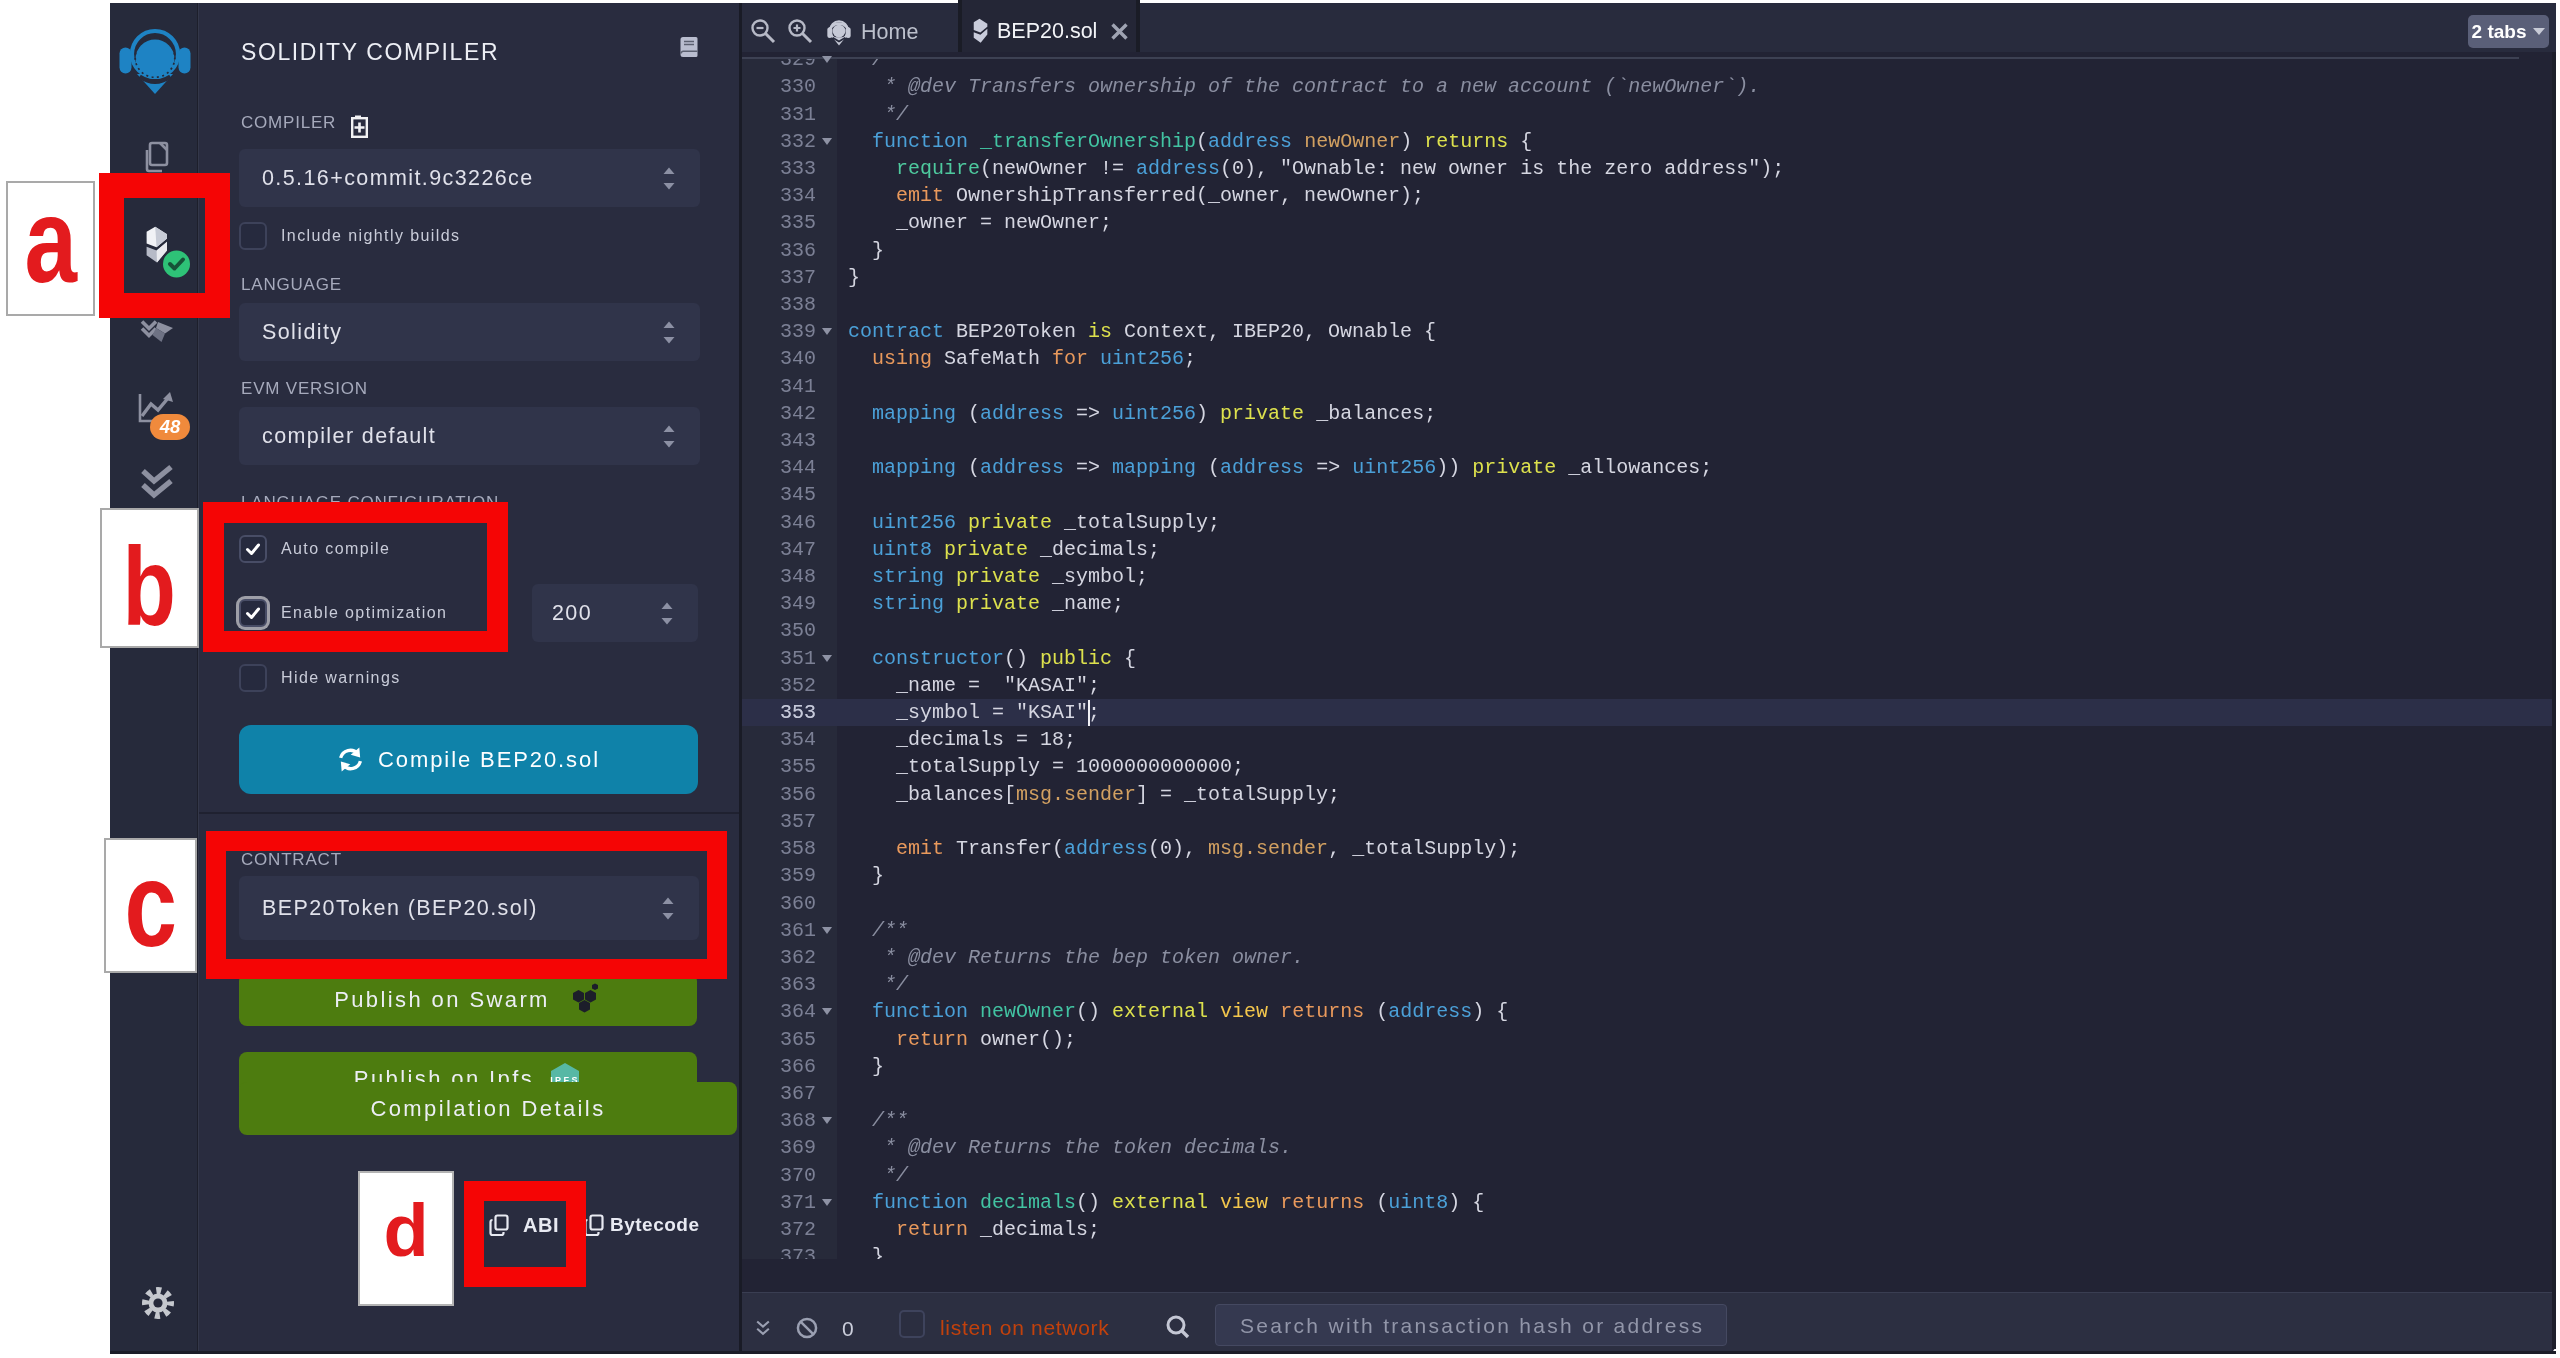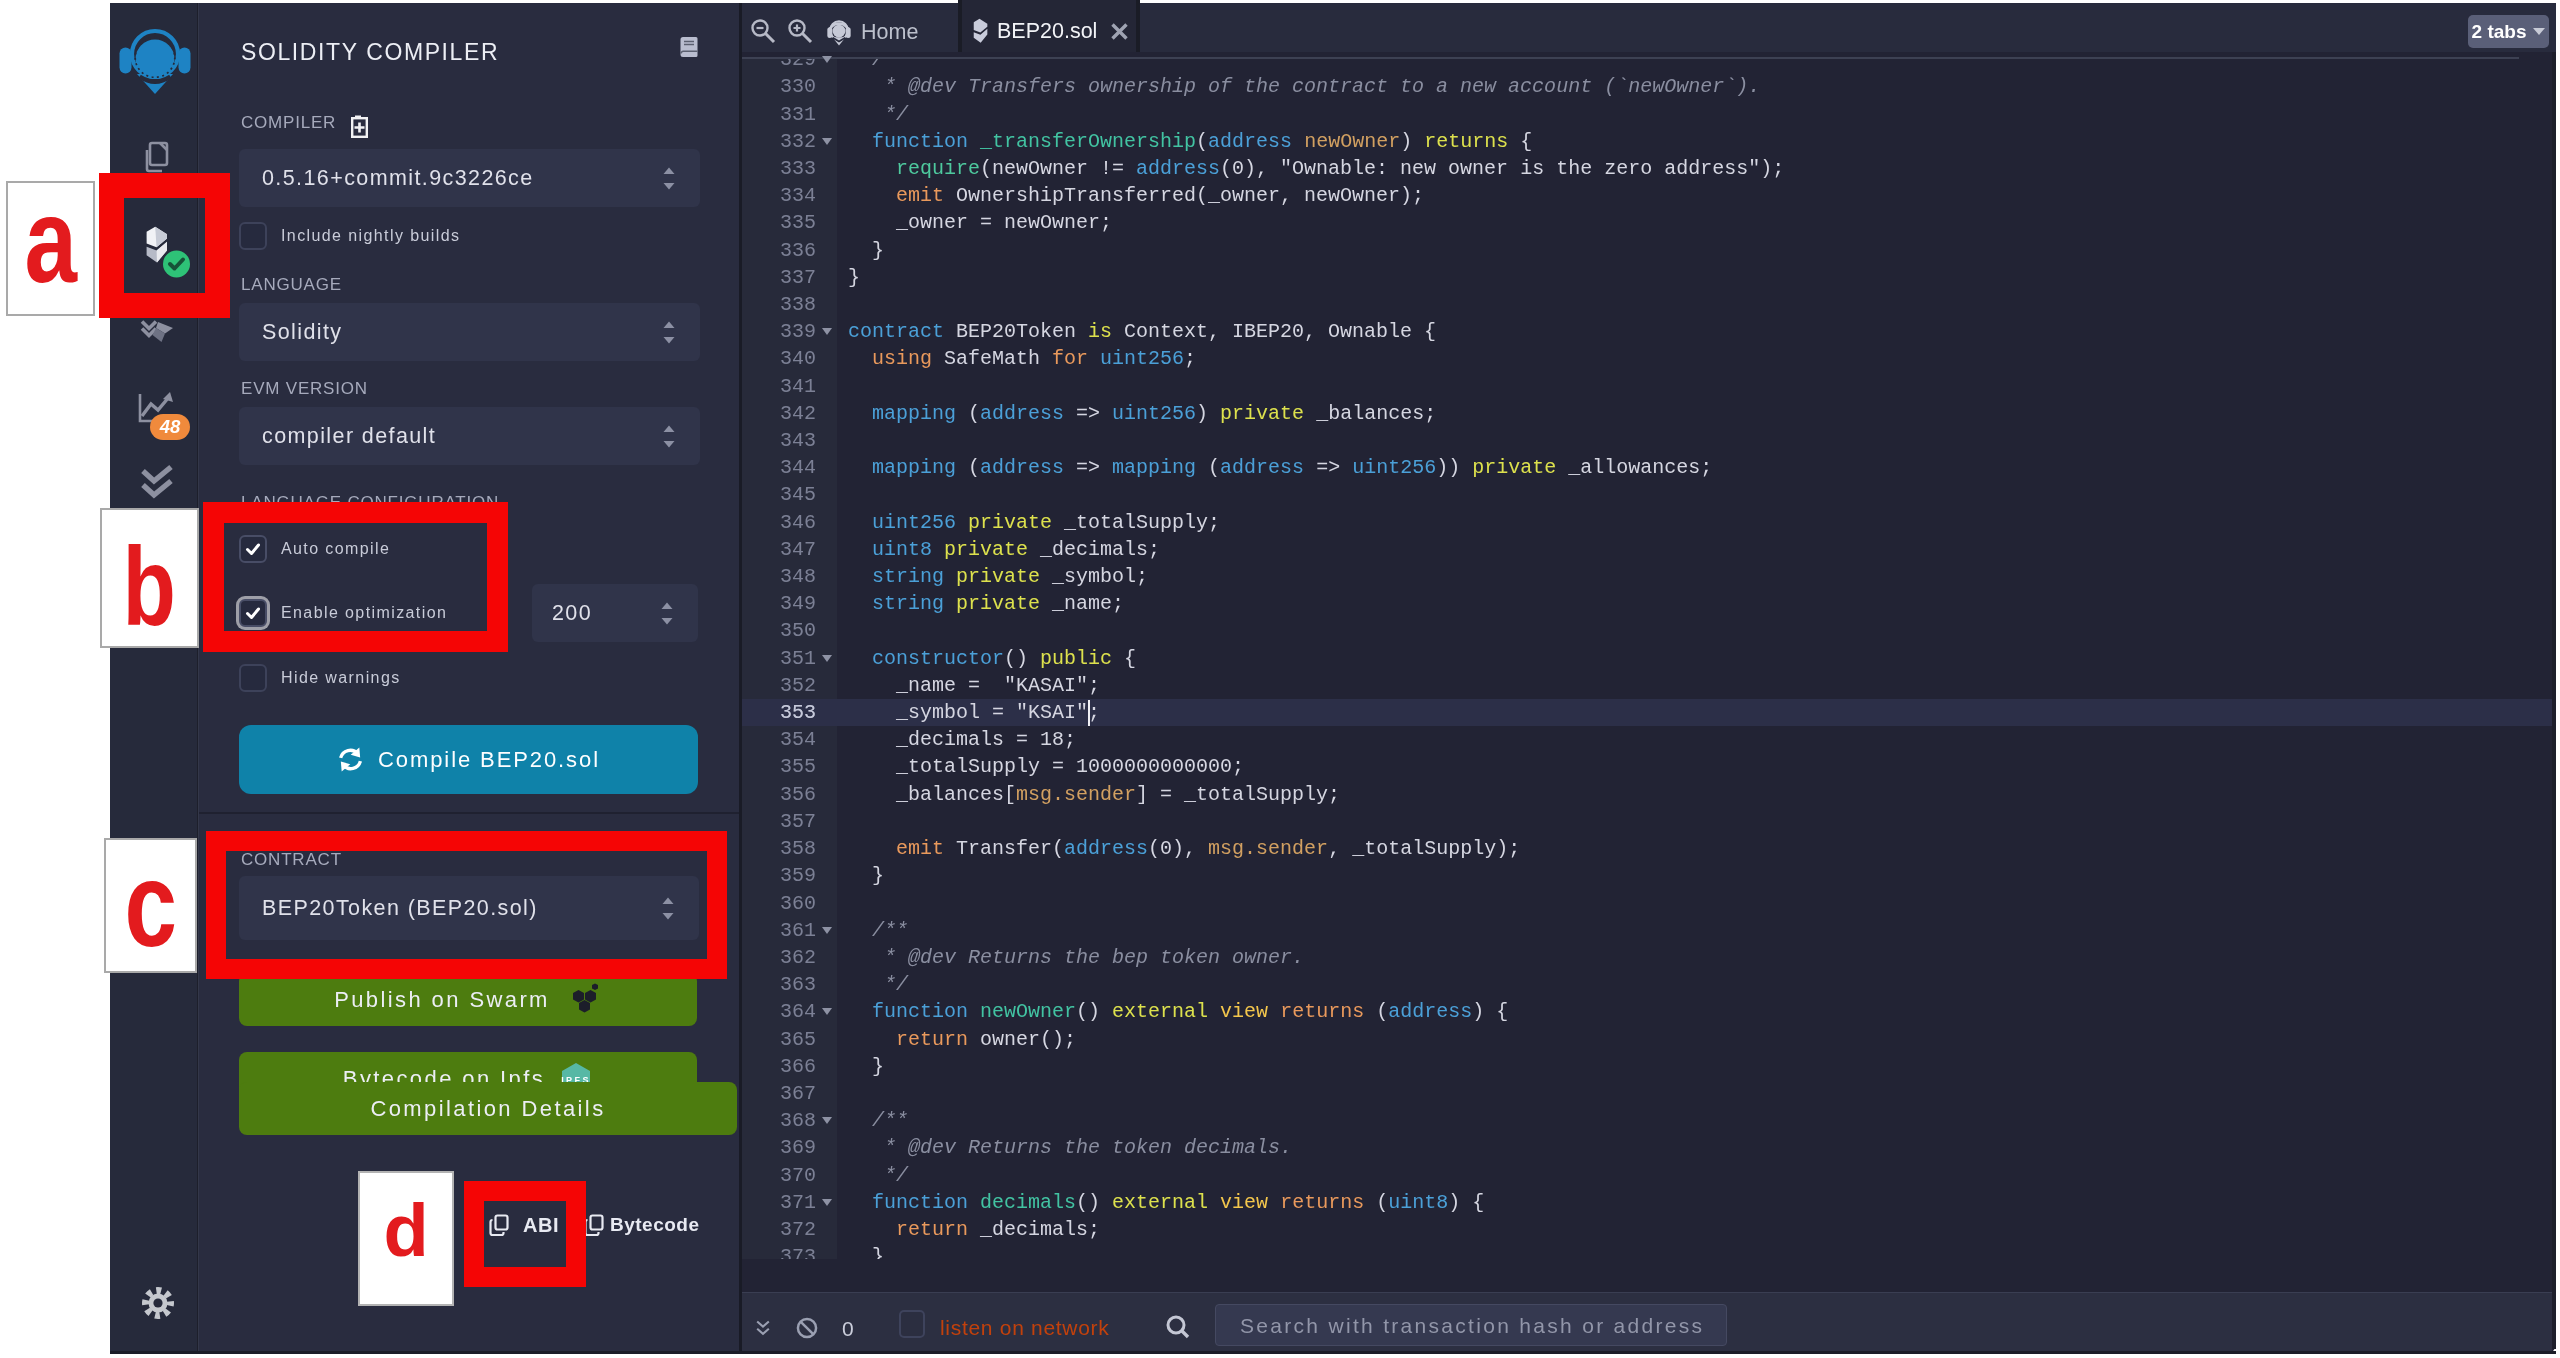--- a/index.html
+++ b/index.html
@@ -159,21 +159,21 @@
 <svg width="38" height="38" viewBox="0 0 38 38" style="margin-left:14px">
 <g fill="#1c1e2a">
 <path d="M9 12 l5.5 -3 l5.5 3 v6.5 l-5.5 3 l-5.5 -3 z"></path>
 <path d="M21 12 l5.5 -3 l5.5 3 v6.5 l-5.5 3 l-5.5 -3 z"></path>
 <path d="M15 22 l5.5 -3 l5.5 3 v6.5 l-5.5 3 l-5.5 -3 z"></path>
 <path d="M28 4 l3 -1.6 l3 1.6 v3.5 l-3 1.6 l-3 -1.6 z"></path>
       </g>
 </svg>
   </div>
 <div class="abs gbtn" style="left:239px;top:1052px;width:458px;height:53px">
-<span>Bytecode on Ipfs</span>
+<span>Publish on Ipfs</span>
 <svg width="34" height="34" viewBox="0 0 34 34" style="margin-left:14px">
 <polygon points="17,1 31,9 31,25 17,33 3,25 3,9" fill="#57b8a5"></polygon>
 <text x="17" y="21" text-anchor="middle" font-size="9" font-weight="bold" fill="#fff" font-family="Liberation Sans">IPFS</text>
 </svg>
   </div>
 <div class="abs gbtn" style="left:239px;top:1082px;width:498px;height:53px">
 <span>Compilation Details</span>
   </div>
 <svg class="abs" style="left:489px;top:1214px" width="20" height="23" viewBox="0 0 20 23">
 <rect x="6.5" y="1.5" width="12" height="14" rx="2" fill="none" stroke="#e8eaf2" stroke-width="2.2"></rect>

